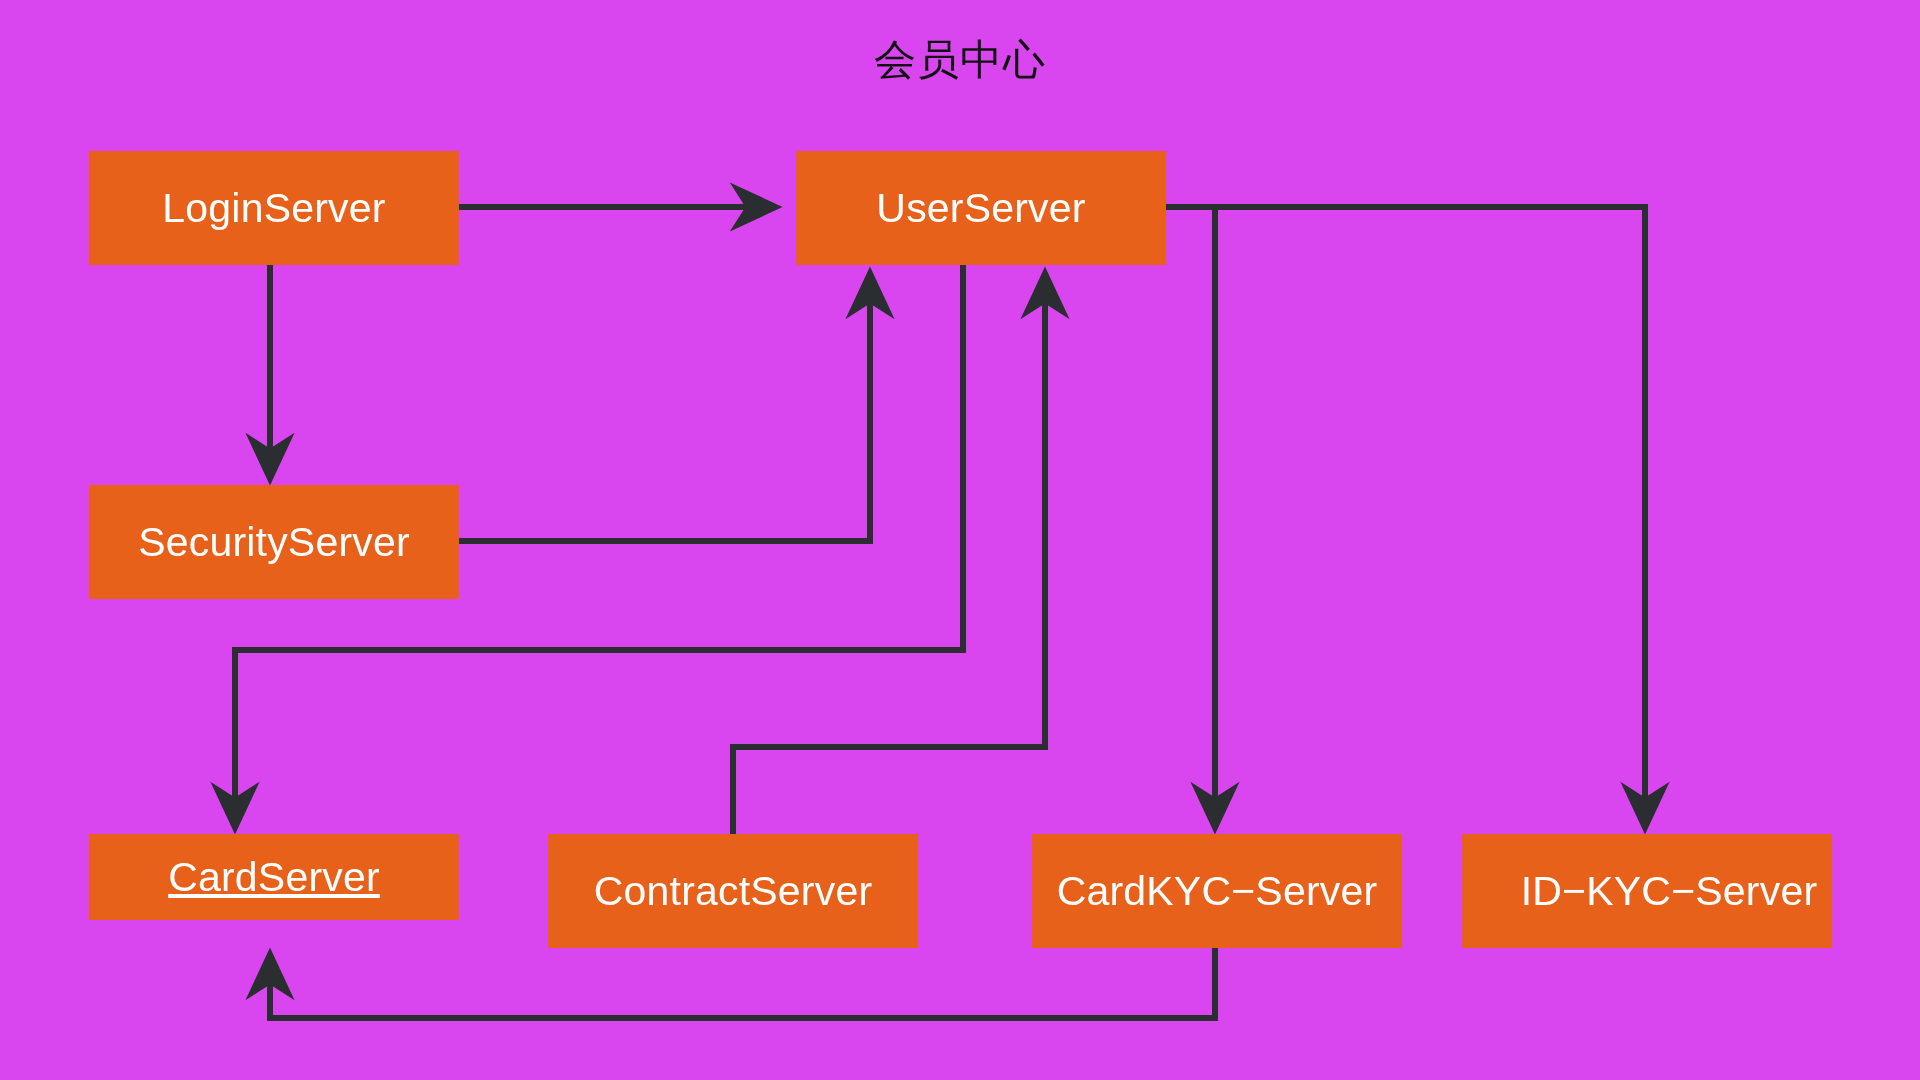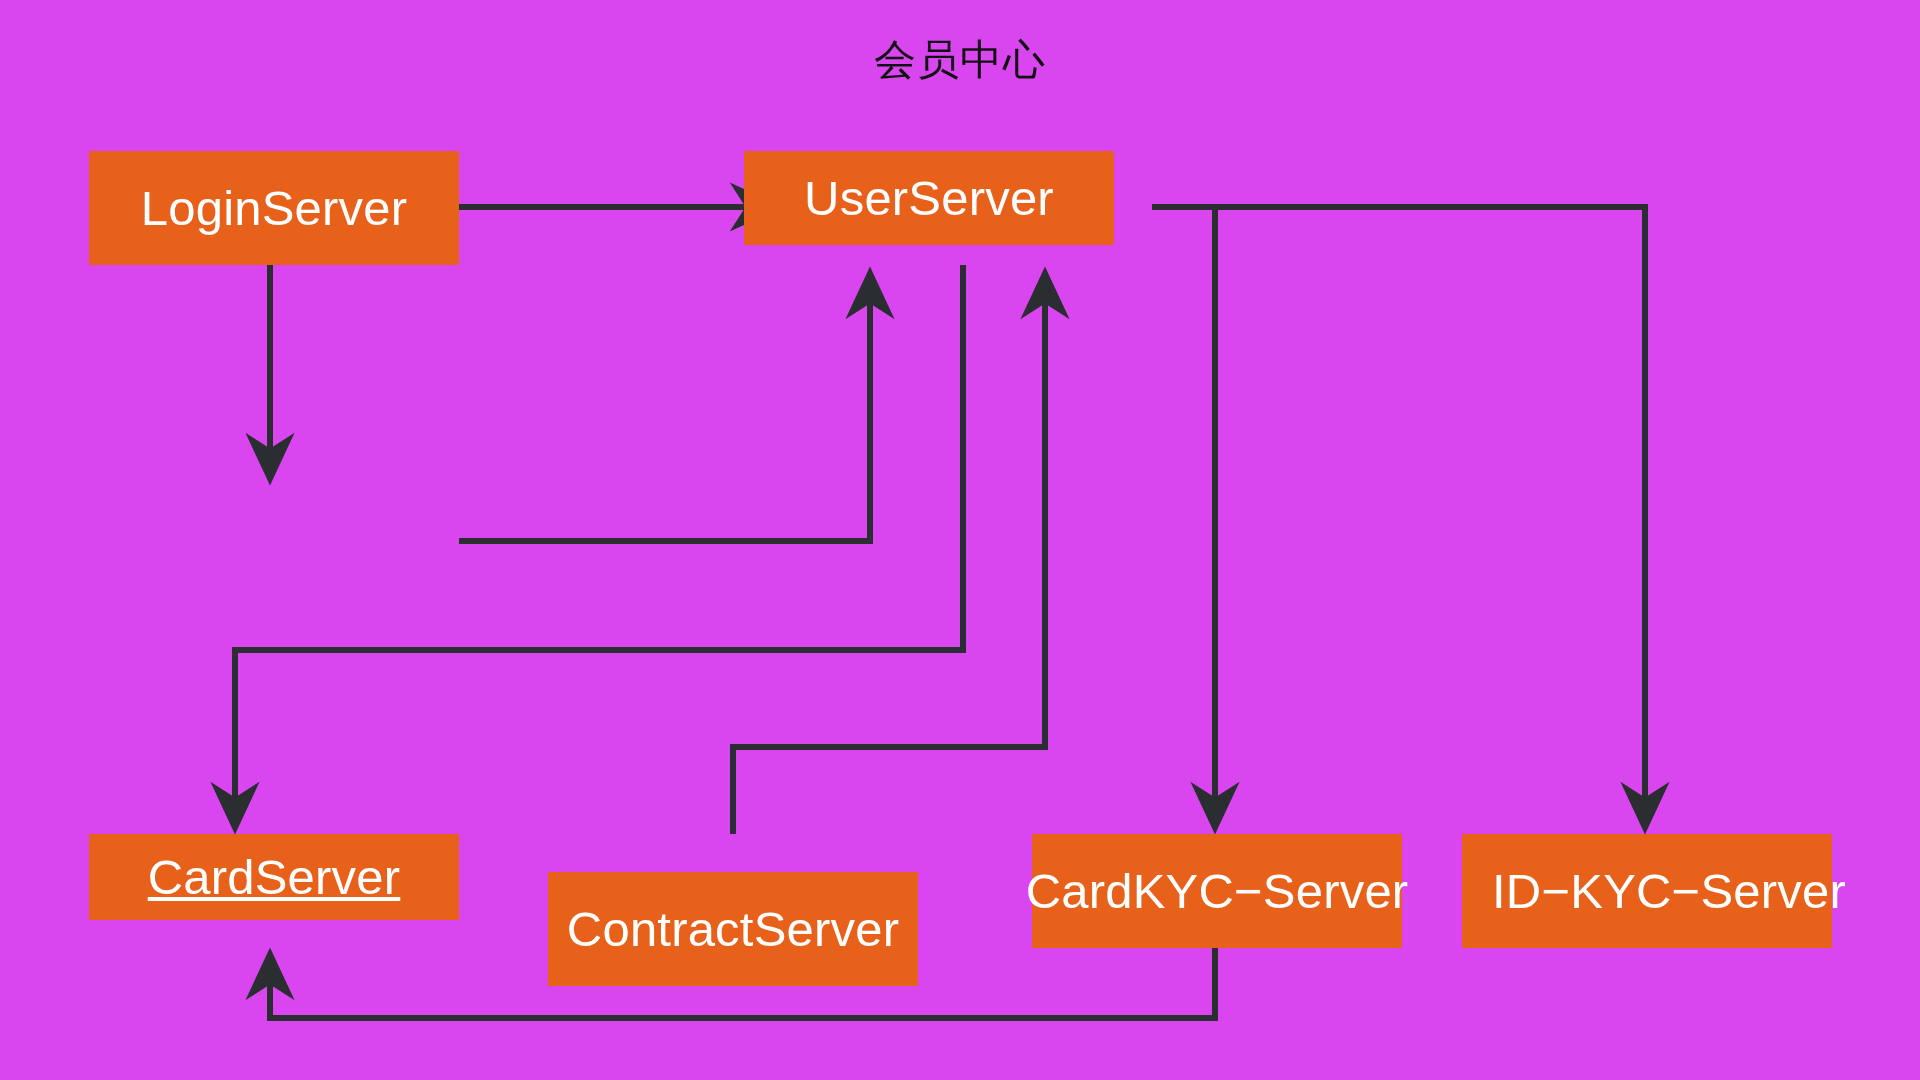--- a/index.html
+++ b/index.html
@@ -40,21 +40,21 @@
     height: 1080px;
     pointer-events: none;
   }
   .node {
     position: absolute;
     background: #e8611a;
     color: #ffffff;
     display: flex;
     align-items: center;
     justify-content: center;
-    font-size: 49px;
+    font-size: 41px;
     font-family: "Liberation Sans", sans-serif;
     letter-spacing: 0.2px;
     box-sizing: border-box;
     white-space: nowrap;
   }
   .node-label {
     pointer-events: none;
   }
 </style>
 </head>
@@ -79,30 +79,33 @@
         <path d="M 1152 207 L 1215 207 L 1215 825" marker-end="url(#arrowhead)"></path>
         <path d="M 1152 207 L 1645 207 L 1645 825" marker-end="url(#arrowhead)"></path>
         <path d="M 1215 948 L 1215 1018 L 270 1018 L 270 957" marker-end="url(#arrowhead)"></path>
       </g>
   </svg>
 
   <div class="node" style="left: 89px; top: 151px; width: 370px; height: 114px; background: rgb(232, 97, 26); color: rgb(255, 255, 255);">
     <span class="node-label">LoginServer</span>
   </div>
 
-  <div class="node" style="left: 744px; top: 151px; width: 370px; height: 94px; background: rgb(232, 97, 26); color: rgb(255, 255, 255);">
+  <div class="node" style="left: 796px; top: 151px; width: 370px; height: 114px; background: rgb(232, 97, 26); color: rgb(255, 255, 255);">
     <span class="node-label">UserServer</span>
   </div>
 
+  <div class="node" style="left: 89px; top: 485px; width: 370px; height: 114px; background: rgb(232, 97, 26); color: rgb(255, 255, 255);">
+    <span class="node-label">SecurityServer</span>
+  </div>
 
   <div class="node" style="left: 89px; top: 834px; width: 370px; height: 86px; background: rgb(232, 97, 26); color: rgb(255, 255, 255); text-decoration: underline;">
     <span class="node-label">CardServer</span>
   </div>
 
-  <div class="node" style="left: 548px; top: 834px; width: 370px; height: 114px; background: rgb(232, 97, 26); color: rgb(255, 255, 255); margin-top: 38px;">
+  <div class="node" style="left: 548px; top: 834px; width: 370px; height: 114px; background: rgb(232, 97, 26); color: rgb(255, 255, 255);">
     <span class="node-label">ContractServer</span>
   </div>
 
   <div class="node" style="left: 1032px; top: 834px; width: 370px; height: 114px; background: rgb(232, 97, 26); color: rgb(255, 255, 255);">
     <span class="node-label">CardKYC−Server</span>
   </div>
 
   <div class="node" style="left: 1462px; top: 834px; width: 370px; height: 114px; background: rgb(232, 97, 26); color: rgb(255, 255, 255); padding-left: 44px;">
     <span class="node-label">ID−KYC−Server</span>
   </div>

